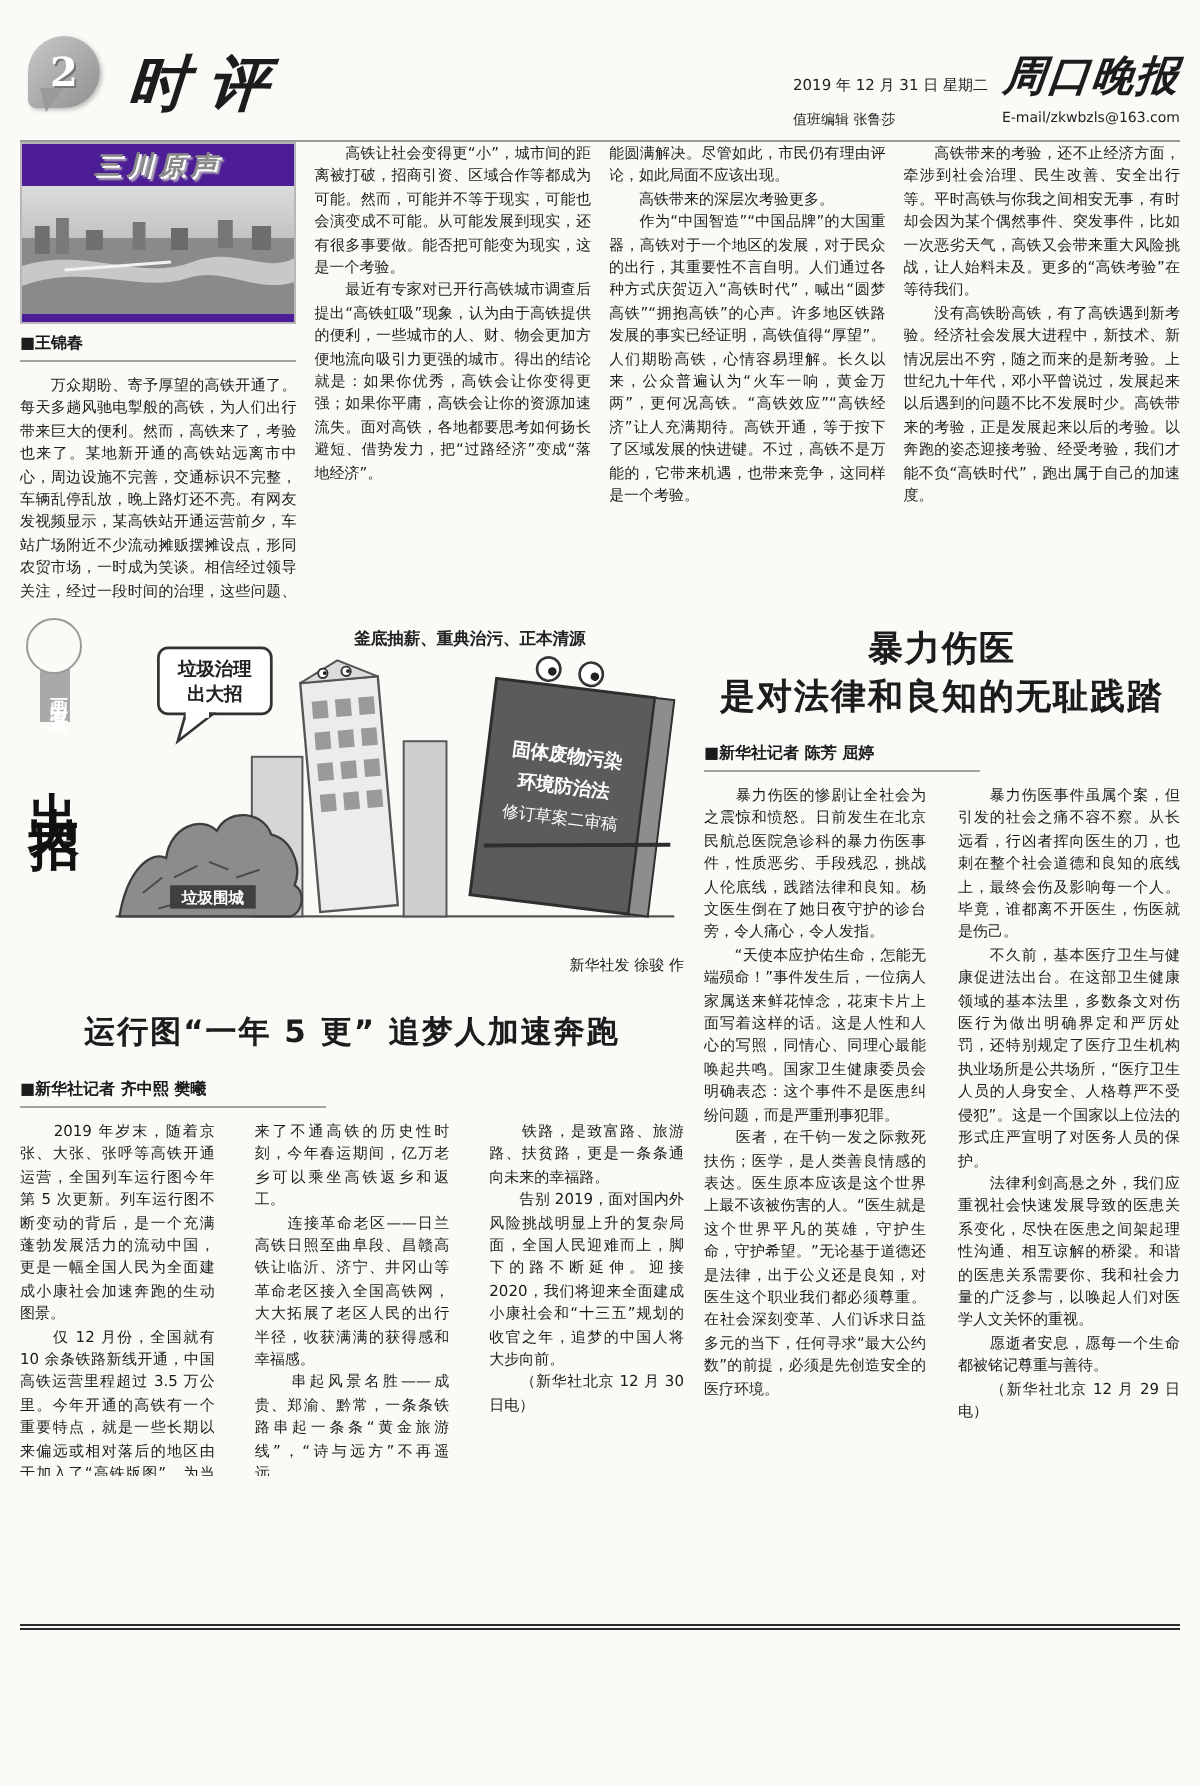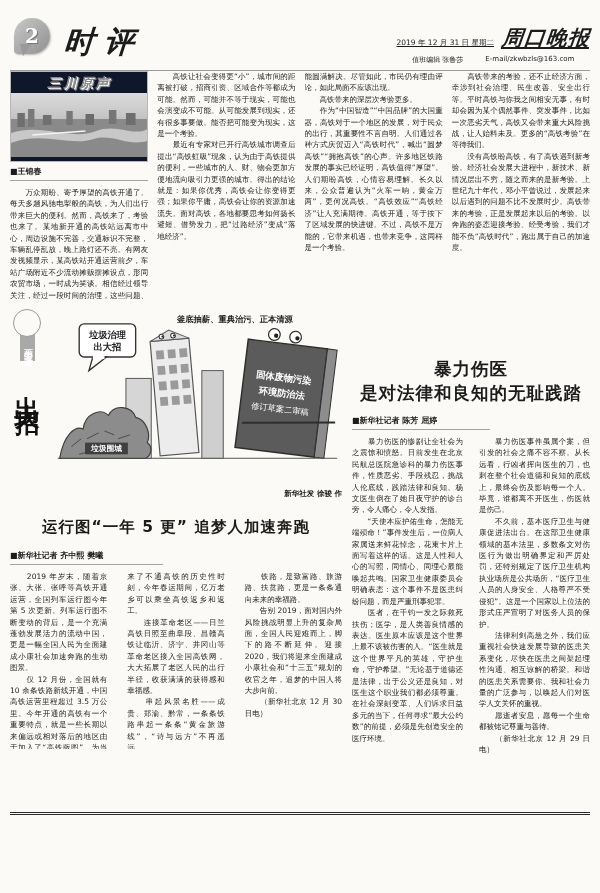--- a/index.html
+++ b/index.html
@@ -13,65 +13,65 @@
   .page-bubble{
     width:36px;height:36px;background:linear-gradient(135deg,#c9c9c9,#8f8f8f);
     border-radius:50% 50% 50% 4px;transform:rotate(-0deg);
     display:flex;align-items:center;justify-content:center;margin:8px 6px 0 4px;
     position:relative;box-shadow:1px 1px 2px rgba(0,0,0,.25);
   }
   .page-bubble:after{content:"";position:absolute;left:6px;bottom:-10px;border:8px solid transparent;border-top:12px solid #9a9a9a;border-left-width:3px;border-right-width:9px;}
   .page-bubble span{font:bold 20px "DejaVu Serif",serif;color:#fff;text-shadow:1px 1px 0 #777;}
   .section-title{font:bold italic 30px "DejaVu Serif",serif;letter-spacing:10px;margin:12px 0 0 8px;transform:skewX(-4deg);}
   .hdr-right{margin-left:auto;text-align:right;padding-top:14px;}
-  .hdr-line1{display:flex;align-items:baseline;justify-content:flex-start;gap:8px;text-decoration:underline;}
+  .hdr-line1{display:flex;align-items:baseline;justify-content:flex-start;gap:8px;}
   .hdr-date{font-size:7.5px;color:#222;}
   .masthead{font:bold italic 21px "DejaVu Serif",serif;letter-spacing:1px;transform:skewX(-6deg);}
-  .hdr-line2{font-size:7px;color:#222;margin-top:3px;display:flex;gap:22px;justify-content:center;}
+  .hdr-line2{font-size:7px;color:#222;margin-top:3px;display:flex;gap:22px;justify-content:space-between;}
   .hdr-rule{border:0;border-top:1.5px solid #9a9a9a;margin:4px 0 0 0;}
   
   .lead-headline{
     font:bold 31px "DejaVu Serif",serif;letter-spacing:7px;text-align:center;margin:16px 0 14px 0;
   }
   .lead-cols{display:flex;gap:9px;height:228px;overflow:hidden;}
   .col{flex:1;min-width:0;}
   .coltext{
     font-size:7.5px;line-height:11.4px;text-align:justify;white-space:pre-wrap;
     overflow:hidden;height:100%;
   }
-  .photo-box{margin:0 0 4px 0;border:1px solid #b7b7b7;background:#0f172a;}
+  .photo-box{margin:0 0 4px 0;border:1px solid #b7b7b7;background:#4c1d95;}
   .photo-label{
     text-align:center;font:bold italic 13px "DejaVu Serif",serif;color:#8a8a8a;
     letter-spacing:3px;text-shadow:1px 1px 0 #fff,2px 2px 1px #bbb;padding:2px 0 1px 0;
   }
   .byline{
     font-size:8px;font-weight:bold;border-bottom:1px solid #a3a3a3;padding-bottom:3px;margin:4px 0 6px 0;
   }
   .lead-col1-text{height:118px;}
   
   .lower{display:flex;gap:10px;margin-top:10px;height:495px;}
   .lower-left{width:332px;display:flex;flex-direction:column;}
-  .lower-right{width:238px;margin-top:44px;}
+  .lower-right{width:238px;}
   
   .cartoon-sec{display:flex;gap:6px;}
   .rail{width:34px;display:flex;flex-direction:column;align-items:center;}
   .rail-circle{width:26px;height:26px;border:1.5px solid #9a9a9a;border-radius:50%;background:#fbfaf7;margin-bottom:-8px;z-index:2;}
   .rail-bar{
     width:15px;background:#a9a9a9;color:#fff;font-size:9px;font-weight:bold;
     writing-mode:vertical-rl;text-orientation:upright;letter-spacing:3px;
     padding:12px 0 8px 0;text-align:center;z-index:1;
   }
   .big-label{
     writing-mode:vertical-rl;text-orientation:upright;font:bold 25px "DejaVu Serif",serif;
     letter-spacing:8px;margin-top:14px;color:#111;
   }
   .cartoon-main{flex:1;min-width:0;}
   .cartoon-svg{display:block;width:100%;height:168px;}
   .cartoon-text{font-size:7.5px;line-height:11px;text-align:justify;white-space:pre-wrap;margin-top:4px;}
-  .cartoon-credit{font-size:7.5px;text-align:right;margin-top:12px;font-weight:bold;}
+  .cartoon-credit{font-size:7.5px;text-align:right;margin-top:1px;}
   
   .train{margin-top:10px;}
   .train-headline{font:bold 15.5px "DejaVu Sans",sans-serif;text-align:center;margin:8px 0 7px 0;letter-spacing:1px;}
   .train-byline{width:46%;margin-top:12px;}
   .train-cols{display:flex;gap:20px;height:178px;overflow:hidden;}
   
   .medic-headline{font:bold 17.5px "DejaVu Sans",sans-serif;text-align:center;line-height:24px;margin:4px 0 10px 0;letter-spacing:1px;}
   .medic-byline{width:58%;}
   .medic-cols{display:flex;gap:16px;height:398px;overflow:hidden;}
   

